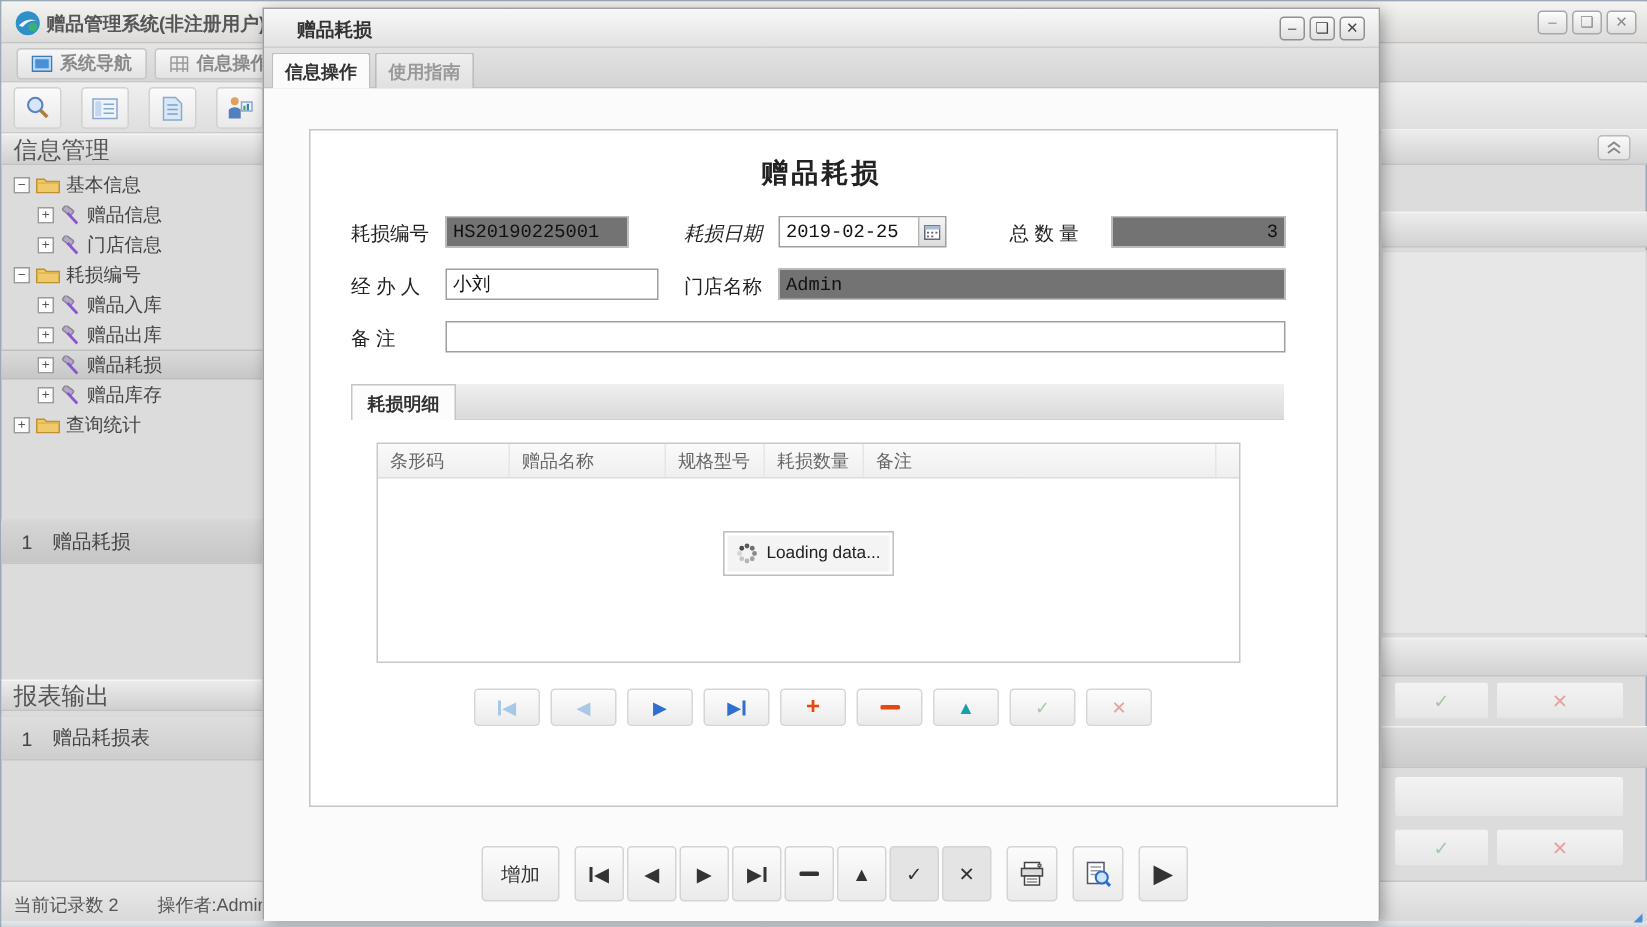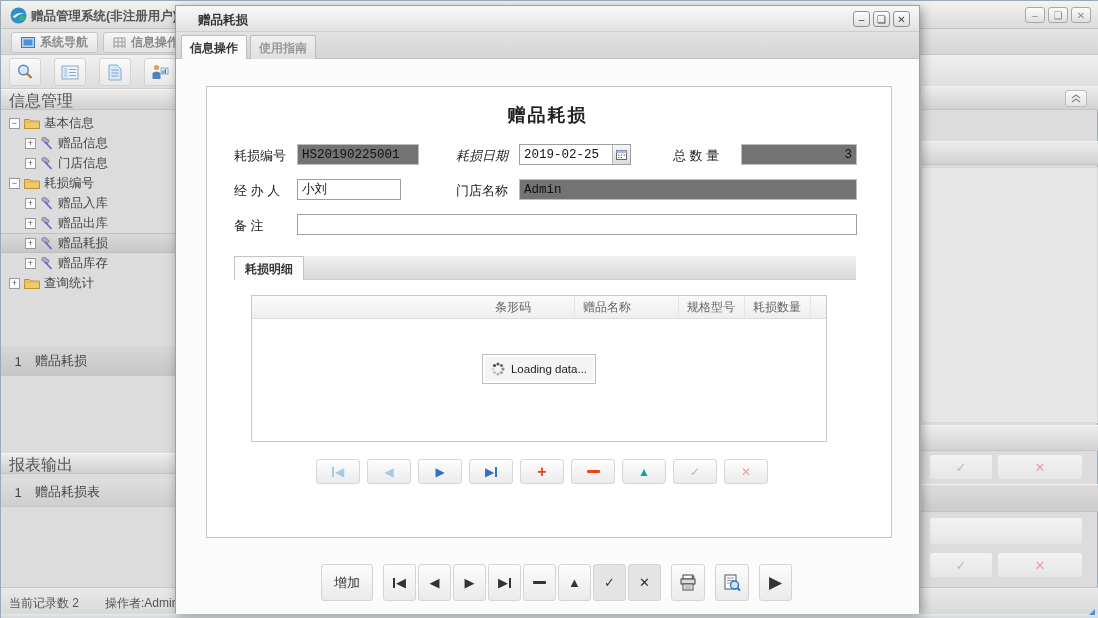--- a/index.html
+++ b/index.html
@@ -354,37 +354,38 @@
               <rect x="2" y="8" width="1.4" height="1.2"></rect>
               <rect x="4.8" y="8" width="1.4" height="1.2"></rect>
             </g>
         </svg>
       </button>
     </div>
     <span class="flabel" style="left:497px; top:88px;">总 数 量</span>
     <input class="fld gray r" style="left: 565px; top: 85px; width: 116px;" readonly="" value="3">
 
     <span class="flabel" style="left:58px; top:123px;">经 办 人</span>
-    <input class="fld" style="left: 121px; top: 120px; width: 104px;" value="小刘">
+    <input class="fld" style="left: 121px; top: 120px; width: 142px;" value="小刘">
     <span class="flabel" style="left:280px; top:123px;">门店名称</span>
     <input class="fld gray" style="left: 343px; top: 120px; width: 338px;" readonly="" value="Admin">
 
     <span class="flabel" style="left:58px; top:158px;">备 注</span>
     <input class="fld" style="left: 121px; top: 155px; width: 560px;" value="">
 
     <div class="detail-tabbar">
       <div class="detail-tab">耗损明细</div>
     </div>
 
     <div class="grid">
       <div class="grid-header">
         <div class="hc" style="width:88px;">条形码</div>
         <div class="hc" style="width:104px;">赠品名称</div>
         <div class="hc" style="width:66px;">规格型号</div>
         <div class="hc" style="width:66px;">耗损数量</div>
+        <div class="hc" style="width:235px;">备注</div>
         <div class="hc" style="width:15px; border-right:none;"></div>
       </div>
     </div>
 
     <div class="loading-box">
       <svg width="14" height="14" viewBox="0 0 14 14">
         <circle cx="7" cy="2" r="1.6" fill="#5a5a5a"></circle>
           <circle cx="10.5" cy="3.5" r="1.6" fill="#6e6e6e"></circle>
         <circle cx="12" cy="7" r="1.6" fill="#8a8a8a"></circle>
           <circle cx="10.5" cy="10.5" r="1.6" fill="#a2a2a2"></circle>

